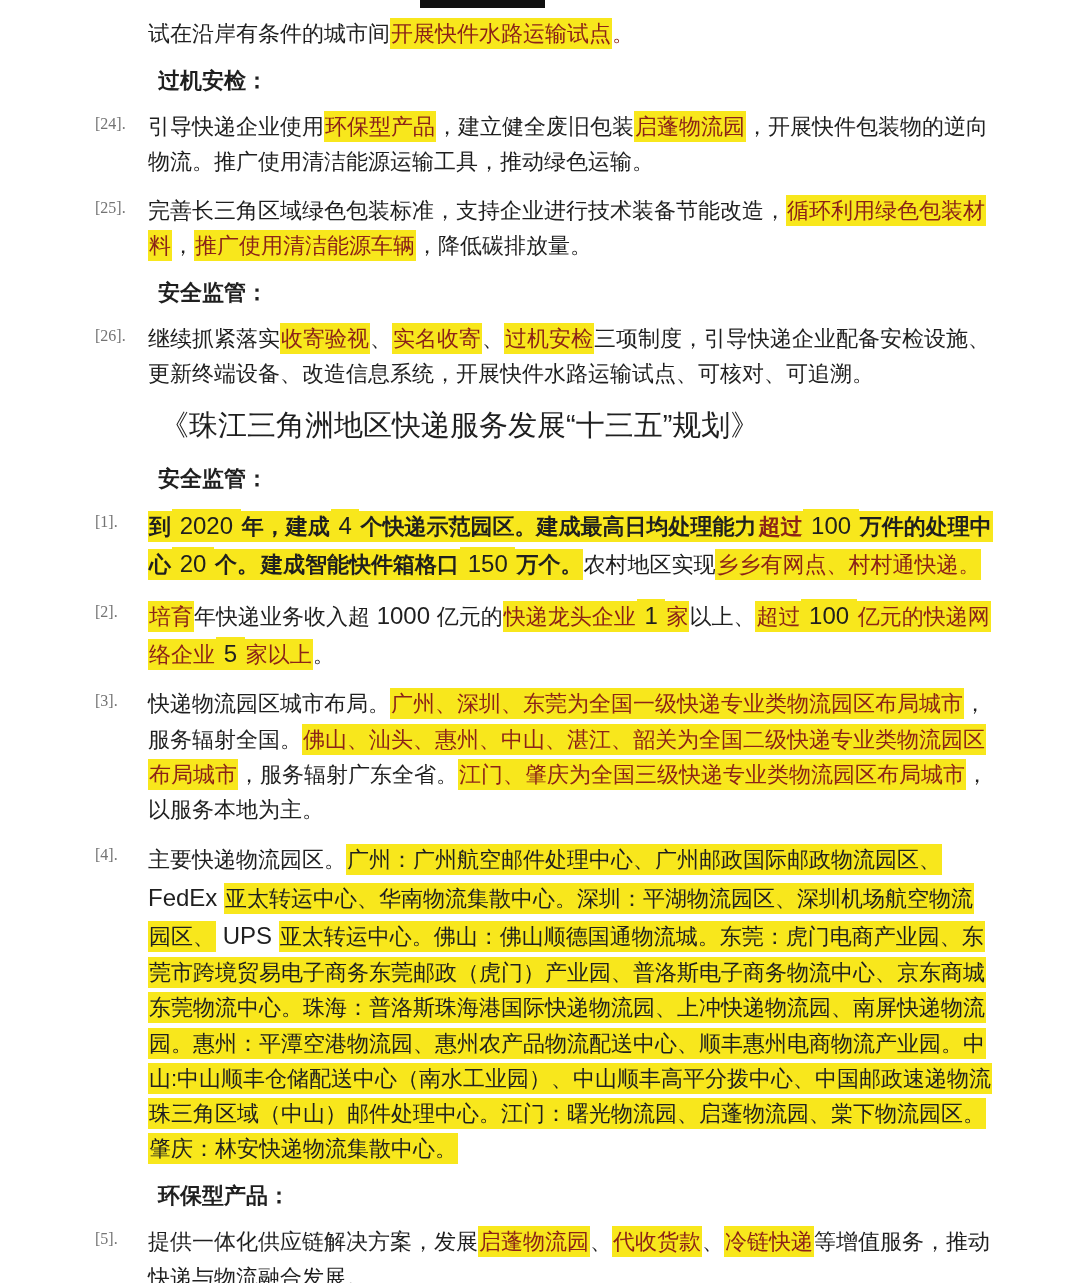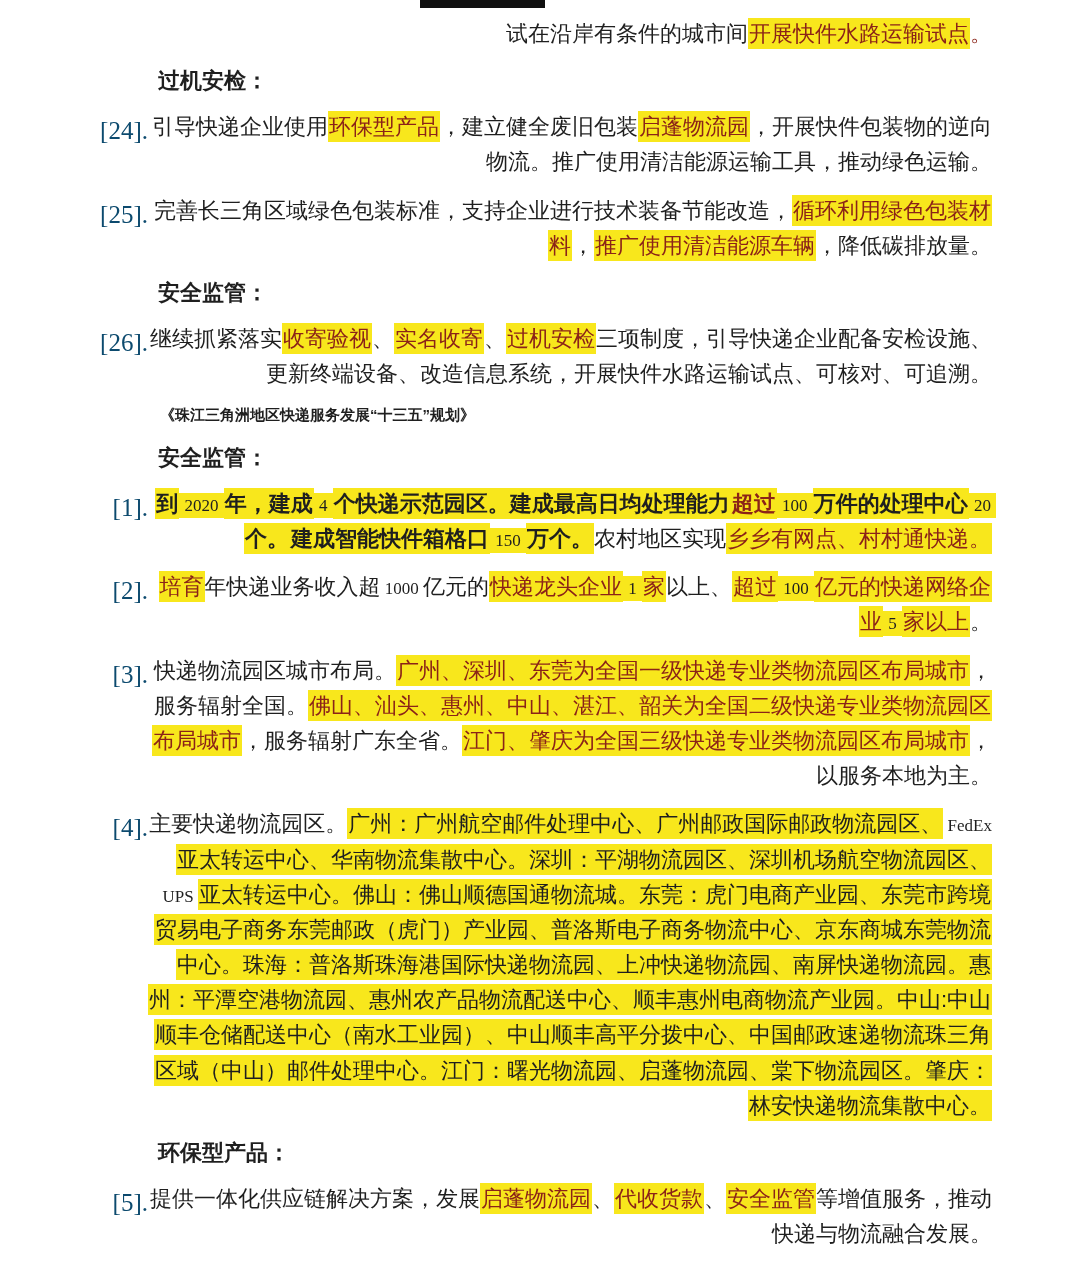--- a/index.html
+++ b/index.html
@@ -16,56 +16,55 @@
   .page{
     box-sizing:border-box;
     width:1080px;
     padding:16px 88px 20px 95px;
   }
   .item{
     display:flex;
     font-size:22px;
     line-height:1.6;
     margin:0 0 13px 0;
-    text-align:right;
   }
   .item .num{
     flex:none;width:53px;
     font-family:"Liberation Serif",serif;
-    font-size:25px;
-    color:#0c4a6e;
+    font-size:16px;
+    color:#737373;
     padding-top:2px;
   }
   .item .content{flex:1;min-width:0;}
   .heading{
     font-weight:bold;
     font-size:22px;
     padding-left:63px;
     margin:2px 0 12px 0;
     line-height:1.5;
   }
   .doc-title{
-    font-weight:bold;
-    font-size:15px;
+    font-weight:normal;
+    font-size:29px;
     padding-left:65px;
     margin:6px 0 14px 0;
     line-height:1.5;
   }
   .seg{white-space:pre-wrap;}
   .hl{
     background:var(--hl,#f8e71c);
     padding:3px 1px;
     -webkit-box-decoration-break:clone;
     box-decoration-break:clone;
   }
   .red{color:var(--red,#8b2318);}
   .bold{font-weight:bold;}
   .numfont{
-    font-family:Liberation Serif, serif;
-    font-size:17px;
+    font-family:Liberation Sans, sans-serif;
+    font-size:24px;
   }
 </style>
 </head>
 <body style="--hl: #f8e71c; --red: #8b2318; --ink: #1f1f1f;">
 
 <div class="artifact-bar"></div>
 <div class="page">
     <div class="item">
       <div class="num"></div>
       <div class="content"><span class="seg">试在沿岸有条件的城市间</span><span class="seg hl red">开展快件水路运输试点</span><span class="seg red">。</span></div>
@@ -98,15 +97,15 @@
       <div class="num">[3].</div>
       <div class="content"><span class="seg">快递物流园区城市布局。</span><span class="seg hl red">广州、深圳、东莞为全国一级快递专业类物流园区布局城市</span><span class="seg">，服务辐射全国。</span><span class="seg hl red">佛山、汕头、惠州、中山、湛江、韶关为全国二级快递专业类物流园区布局城市</span><span class="seg">，服务辐射广东全省。</span><span class="seg hl red">江门、肇庆为全国三级快递专业类物流园区布局城市</span><span class="seg">，以服务本地为主。</span></div>
     </div>
     <div class="item">
       <div class="num">[4].</div>
       <div class="content"><span class="seg">主要快递物流园区。</span><span class="seg hl">广州：广州航空邮件处理中心、广州邮政国际邮政物流园区、</span><span class="seg numfont"> FedEx </span><span class="seg hl">亚太转运中心、华南物流集散中心。深圳：平湖物流园区、深圳机场航空物流园区、</span><span class="seg numfont"> UPS </span><span class="seg hl">亚太转运中心。佛山：佛山顺德国通物流城。东莞：虎门电商产业园、东莞市跨境贸易电子商务东莞邮政（虎门）产业园、普洛斯电子商务物流中心、京东商城东莞物流中心。珠海：普洛斯珠海港国际快递物流园、上冲快递物流园、南屏快递物流园。惠州：平潭空港物流园、惠州农产品物流配送中心、顺丰惠州电商物流产业园。中山:中山顺丰仓储配送中心（南水工业园）、中山顺丰高平分拨中心、中国邮政速递物流珠三角区域（中山）邮件处理中心。江门：曙光物流园、启蓬物流园、棠下物流园区。肇庆：林安快递物流集散中心。</span></div>
     </div>
     <div class="heading">环保型产品：</div>
     <div class="item">
       <div class="num">[5].</div>
-      <div class="content"><span class="seg">提供一体化供应链解决方案，发展</span><span class="seg hl red">启蓬物流园</span><span class="seg">、</span><span class="seg hl red">代收货款</span><span class="seg">、</span><span class="seg hl red">安全监管</span><span class="seg">等增值服务，推动快递与物流融合发展。</span></div>
+      <div class="content"><span class="seg">提供一体化供应链解决方案，发展</span><span class="seg hl red">启蓬物流园</span><span class="seg">、</span><span class="seg hl red">代收货款</span><span class="seg">、</span><span class="seg hl red">冷链快递</span><span class="seg">等增值服务，推动快递与物流融合发展。</span></div>
     </div>
   </div>
 
 </body></html>

